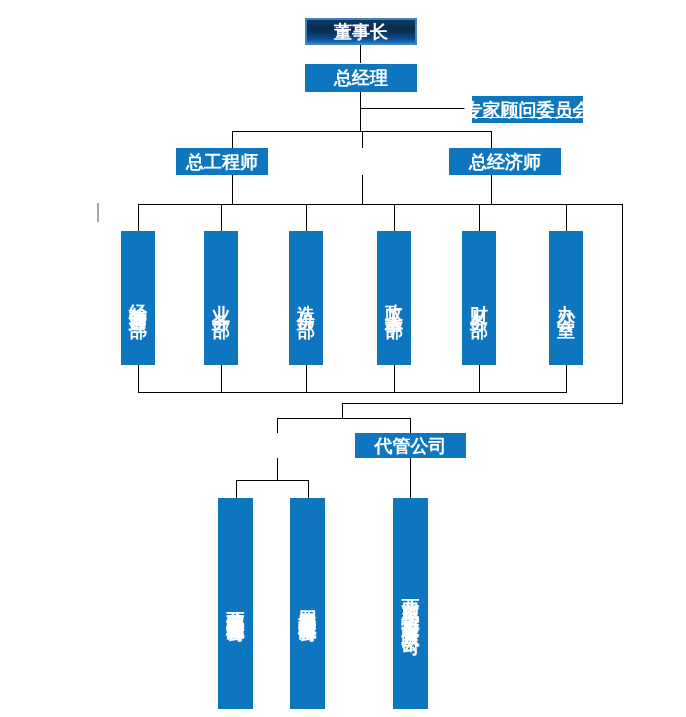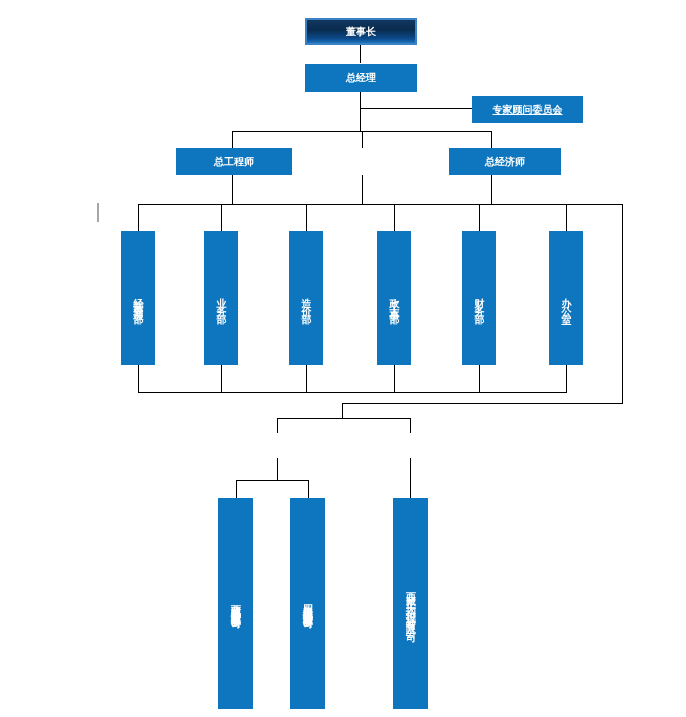--- a/index.html
+++ b/index.html
@@ -13,21 +13,21 @@
   .stage{
     position:relative;width:686px;height:717px;background:var(--bg);
     overflow:hidden;
   }
   .hl,.vl{position:absolute;background:var(--line);}
   .hl{height:1px;}
   .vl{width:1px;}
   .node{
     position:absolute;background:var(--node-blue);color:var(--node-text);
     display:flex;align-items:center;justify-content:center;
-    font-weight:bold;font-size:10px;box-sizing:border-box;white-space:nowrap;
+    font-weight:bold;font-size:18px;box-sizing:border-box;white-space:nowrap;
   }
   .chairman{
     background:linear-gradient(180deg,#12375f 0%,#092b4e 42%,#0c4c8d 82%,#1c74c0 100%);
     border:2px solid #3b82c4;
   }
   .vert{
     writing-mode:vertical-rl;text-orientation:upright;line-height:1;
   }
   .ls-a{letter-spacing:8px;padding-top:8px;}   
   .ls-b{letter-spacing:4px;padding-top:4px;}   
@@ -77,38 +77,39 @@
   <div class="vl" style="left:410px;top:458px;height:40px;"></div>
 
   <div class="stray" style="left:97px;top:203px;width:2px;height:19px;"></div>
 
   <div class="node chairman" style="left:305px;top:18px;width:112px;height:27px;">董事长</div>
 
   <div class="node" style="left:305px;top:64px;width:112px;height:28px;">总经理</div>
 
   <div class="node" style="left:472px;top:96px;width:111px;height:27px;text-decoration:underline;">专家顾问委员会</div>
 
-  <div class="node" style="left:176px;top:148px;width:116px;height:27px;">总工程师</div>
+  <div class="node" style="left:176px;top:148px;width:92px;height:27px;">总工程师</div>
 
 
   <div class="node" style="left:449px;top:148px;width:112px;height:27px;">总经济师</div>
 
   <div class="node vert ls-b" style="left:121px;top:231px;width:34px;height:134px;">经营管理部</div>
 
   <div class="node vert ls-a" style="left:204px;top:231px;width:34px;height:134px;">业务部</div>
 
   <div class="node vert ls-a" style="left:289px;top:231px;width:34px;height:134px;">造价部</div>
 
   <div class="node vert ls-b" style="left:377px;top:231px;width:34px;height:134px;">政工人事部</div>
 
   <div class="node vert ls-a" style="left:462px;top:231px;width:34px;height:134px;">财务部</div>
 
   <div class="node vert ls-a" style="left:549px;top:231px;width:34px;height:134px;">办公室</div>
 
 
+  <div class="node" style="left:355px;top:433px;width:111px;height:25px;">代管公司</div>
 
   <div class="node vert ls-d" style="left:218px;top:498px;width:35px;height:211px;">西藏鉴科工程建设监理有限公司</div>
 
   <div class="node vert ls-d" style="left:290px;top:498px;width:35px;height:211px;">四川星田建设项目管理有限公司</div>
 
   <div class="node vert ls-c" style="left:393px;top:498px;width:35px;height:211px;">西藏正大招投标有限公司</div>
 
 </div>
 
 </body></html>

